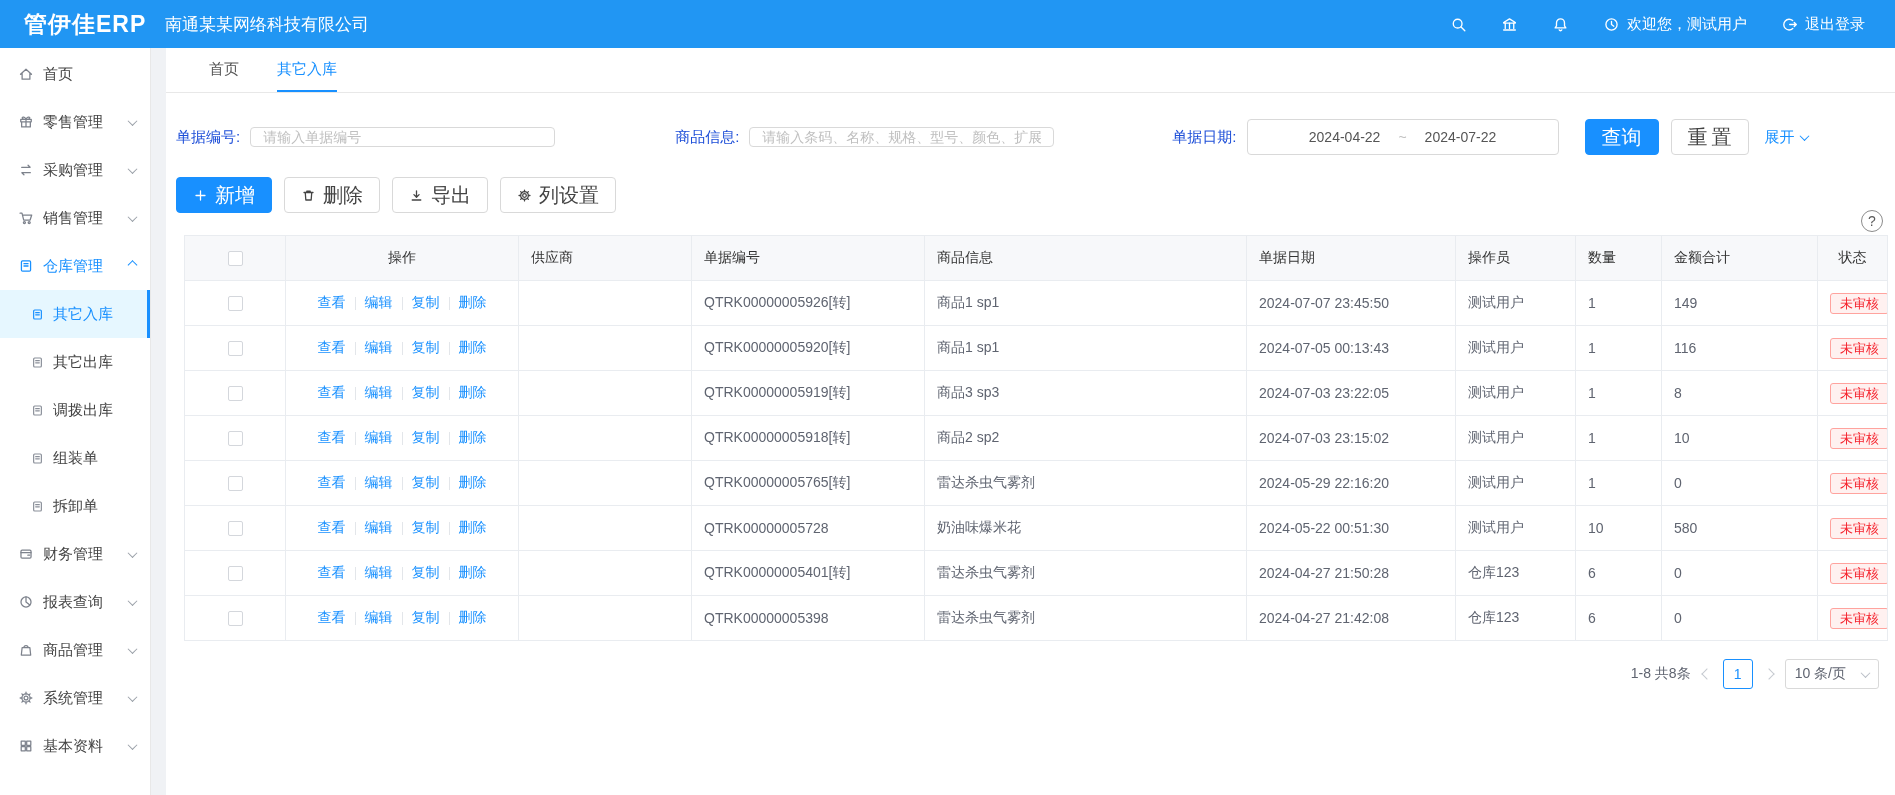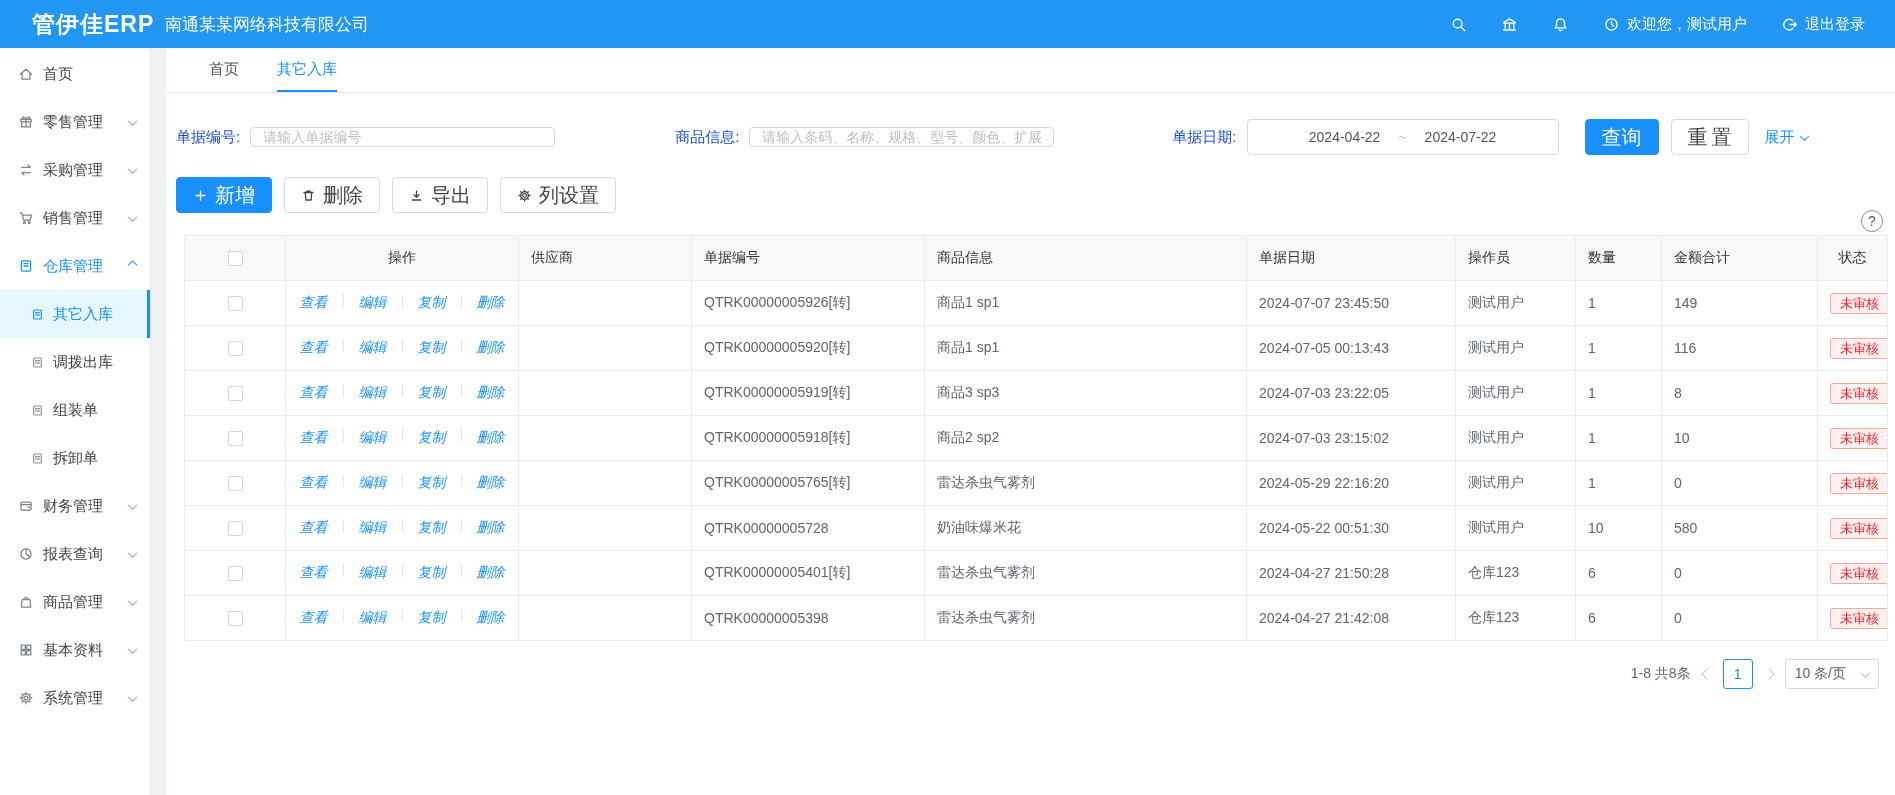--- a/index.html
+++ b/index.html
@@ -3,21 +3,21 @@
 <meta charset="utf-8">
 <style>
   * { margin:0; padding:0; box-sizing:border-box; }
   html,body { width:1895px; height:795px; overflow:hidden;
     font-family:"Liberation Sans","DejaVu Sans",sans-serif; font-size:14px; color:#333;
     background:#f0f2f5; }
   .app { width:100%; height:100%; display:flex; flex-direction:column; }
 
   
   .topbar { height:48px; flex:0 0 48px; background:#2196f3; display:flex; align-items:center; color:#fff; }
-  .logo { width:151px; padding-left:32px; font-size:23px; font-weight:bold; letter-spacing:1px; white-space:nowrap; }
+  .logo { width:151px; padding-left:24px; font-size:23px; font-weight:bold; letter-spacing:1px; white-space:nowrap; }
   .company { font-size:17px; margin-left:14px;font-family:Liberation Serif, serif; }
   .top-right { margin-left:auto; display:flex; align-items:center; gap:34px; padding-right:30px; font-size:15px; }
   .tico { display:inline-flex; align-items:center; gap:7px; cursor:pointer; }
   .tico svg { width:17px; height:17px; fill:none; stroke:#fff; stroke-width:1.1; stroke-linecap:round; stroke-linejoin:round; }
 
   
   .main { flex:1; display:flex; min-height:0; }
   .sidebar { width:151px; flex:0 0 151px; background:#fff; border-right:1px solid #e8e8e8; padding-top:2px; }
   .mi { height:48px; display:flex; align-items:center; padding:0 14px 0 18px; cursor:pointer; color:#444; font-size:15px; }
   .mi .ic { width:16px; height:16px; margin-right:9px; color:#7d828c; display:inline-flex; }
@@ -66,21 +66,21 @@
     color:#595959; font-size:14px; display:flex; align-items:center; justify-content:center; cursor:pointer; }
 
   
   .tbl-wrap { margin:22px 0 0 18px; width:1703px; }
   table { border-collapse:collapse; table-layout:fixed; width:1703px; font-size:14px; }
   th, td { border:1px solid #e9ecf0; height:45px; padding:0 12px; text-align:left; overflow:hidden; white-space:nowrap; }
   thead th { background:#f7f8fa; color:#333; font-weight:normal; }
   td { color:#5f6470; }
   .c-center { text-align:center; }
   .cb { display:inline-block; width:15px; height:15px; border:1px solid #d4d7dc; border-radius:2px; background:#fff; vertical-align:middle; cursor:pointer; }
-  .acts { display:flex; align-items:flex-start; justify-content:center; gap:15px;font-style:italic; }
+  .acts { display:flex; align-items:center; justify-content:center; gap:9px; }
   .acts a { color:#1890ff; cursor:pointer; text-decoration:none; }
   .vdiv { width:1px; height:13px; background:#e3e6ea; }
   .badge { display:inline-block; background:#fff1f0; border:1px solid #ffa39e; color:#f5222d;
     font-size:13px; border-radius:3px; padding:3px 9px; line-height:1; }
 
   
   .pager { width:1713px; display:flex; justify-content:flex-end; align-items:center; gap:12px; margin-top:18px;
     color:#5f6470; font-size:14px; }
   .pchev { width:8px; height:8px; border-right:1.5px solid #c6cad1; border-bottom:1.5px solid #c6cad1; cursor:pointer; }
   .pchev.left { transform:rotate(135deg); }
@@ -201,38 +201,47 @@
             </span>
           <span class="ml">其它入库</span>
         </div>
         <div class="smi">
           <span class="ic">
               <svg viewBox="0 0 14 14">
                 <rect x="3.4" y="2.8" width="7.2" height="8.4" rx="1"></rect>
                 <path d="M5.3 5.3h3.4M5.3 7.3h3.4"></path>
               </svg>
             </span>
-          <span class="ml">调拨出库</span>
+          <span class="ml">其它出库</span>
         </div>
         <div class="smi">
           <span class="ic">
               <svg viewBox="0 0 14 14">
                 <rect x="3.4" y="2.8" width="7.2" height="8.4" rx="1"></rect>
                 <path d="M5.3 5.3h3.4M5.3 7.3h3.4"></path>
               </svg>
             </span>
-          <span class="ml">组装单</span>
+          <span class="ml">调拨出库</span>
         </div>
         <div class="smi">
           <span class="ic">
               <svg viewBox="0 0 14 14">
                 <rect x="3.4" y="2.8" width="7.2" height="8.4" rx="1"></rect>
                 <path d="M5.3 5.3h3.4M5.3 7.3h3.4"></path>
               </svg>
             </span>
+          <span class="ml">组装单</span>
+        </div>
+        <div class="smi">
+          <span class="ic">
+              <svg viewBox="0 0 14 14">
+                <rect x="3.4" y="2.8" width="7.2" height="8.4" rx="1"></rect>
+                <path d="M5.3 5.3h3.4M5.3 7.3h3.4"></path>
+              </svg>
+            </span>
           <span class="ml">拆卸单</span>
         </div>
       </div>
 
       <div class="mi">
         <span class="ic">
             <svg viewBox="0 0 14 14">
               <rect x="2.6" y="3.6" width="8.8" height="7" rx="1"></rect>
               <path d="M2.6 5.8h8.8M8.6 8h1.6"></path>
             </svg>
@@ -250,43 +259,43 @@
         <span class="ml">报表查询</span>
         <span class="chev down"></span>
       </div>
       <div class="mi">
         <span class="ic">
             <svg viewBox="0 0 14 14">
               <path d="M3.6 5h6.8l.7 6.4H2.9zM5.2 5a1.8 1.8 0 1 1 3.6 0"></path>
             </svg>
           </span>
         <span class="ml">商品管理</span>
+        <span class="chev down"></span>
+      </div>
+      <div class="mi">
+        <span class="ic">
+            <svg viewBox="0 0 14 14">
+              <circle cx="7" cy="7" r="1.7"></circle>
+              <circle cx="7" cy="7" r="3.6"></circle>
+              <path d="M7 1.9v1.5M7 10.6v1.5M1.9 7h1.5M10.6 7h1.5M3.4 3.4l1 1M9.6 9.6l1 1M10.6 3.4l-1 1M4.4 9.6l-1 1"></path>
+            </svg>
+          </span>
+        <span class="ml">系统管理</span>
         <span class="chev down"></span>
       </div>
       <div class="mi">
         <span class="ic">
             <svg viewBox="0 0 14 14">
               <rect x="2.8" y="2.8" width="3.6" height="3.6"></rect>
               <rect x="7.6" y="2.8" width="3.6" height="3.6"></rect>
               <rect x="2.8" y="7.6" width="3.6" height="3.6"></rect>
               <rect x="7.6" y="7.6" width="3.6" height="3.6"></rect>
             </svg>
           </span>
         <span class="ml">基本资料</span>
-        <span class="chev down"></span>
-      </div>
-      <div class="mi">
-        <span class="ic">
-            <svg viewBox="0 0 14 14">
-              <circle cx="7" cy="7" r="1.7"></circle>
-              <circle cx="7" cy="7" r="3.6"></circle>
-              <path d="M7 1.9v1.5M7 10.6v1.5M1.9 7h1.5M10.6 7h1.5M3.4 3.4l1 1M9.6 9.6l1 1M10.6 3.4l-1 1M4.4 9.6l-1 1"></path>
-            </svg>
-          </span>
-        <span class="ml">系统管理</span>
         <span class="chev down"></span>
       </div>
     </div>
 
     <div class="content">
       <div class="panel">
 
         <div class="tabstrip">
           <span class="tab">首页</span>
           <span class="tab active">其它入库</span>

